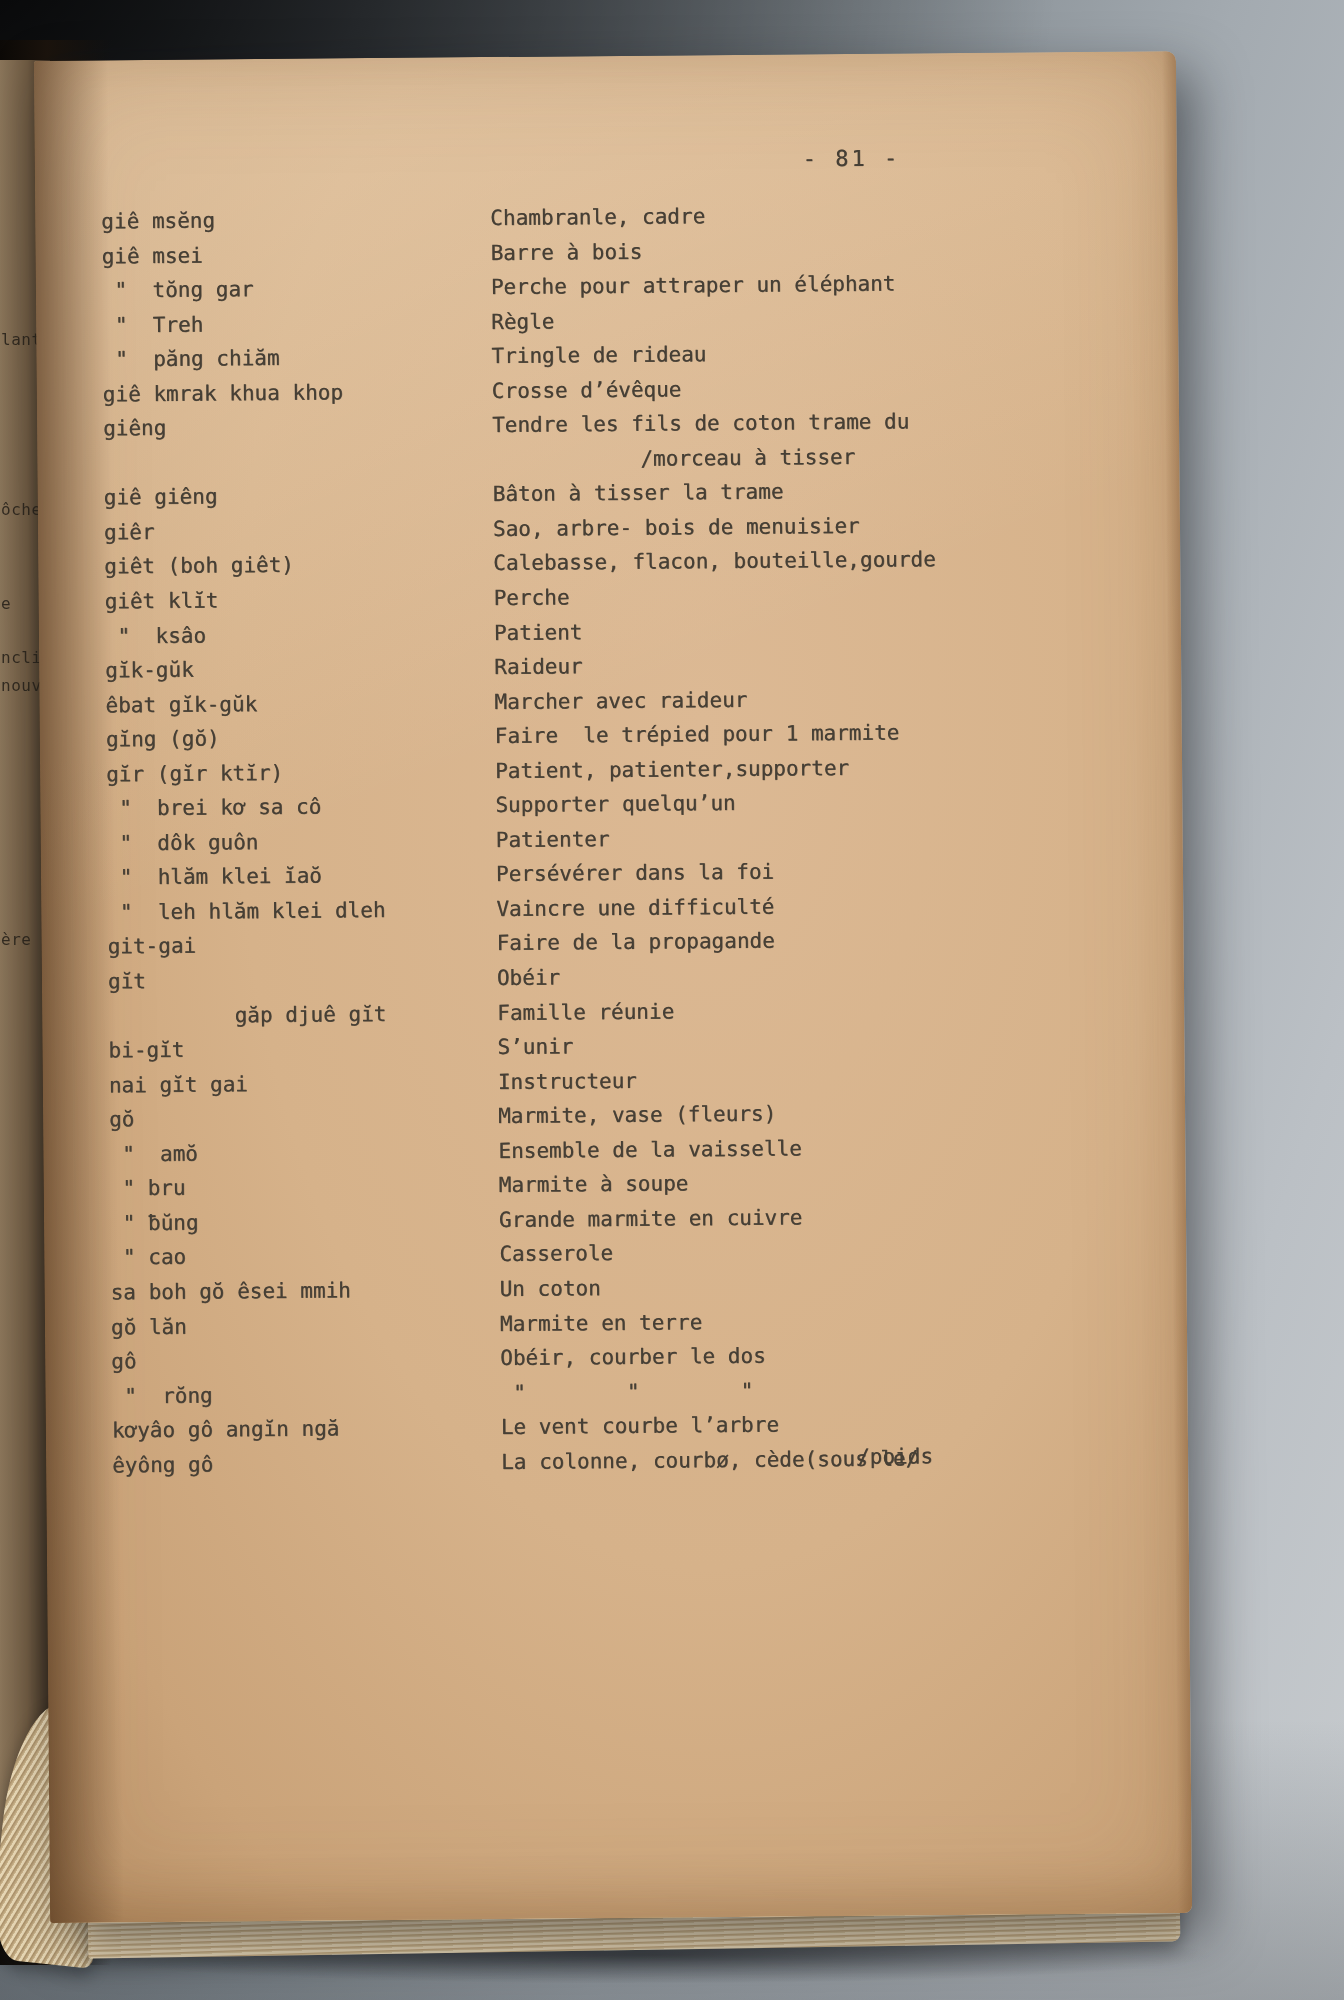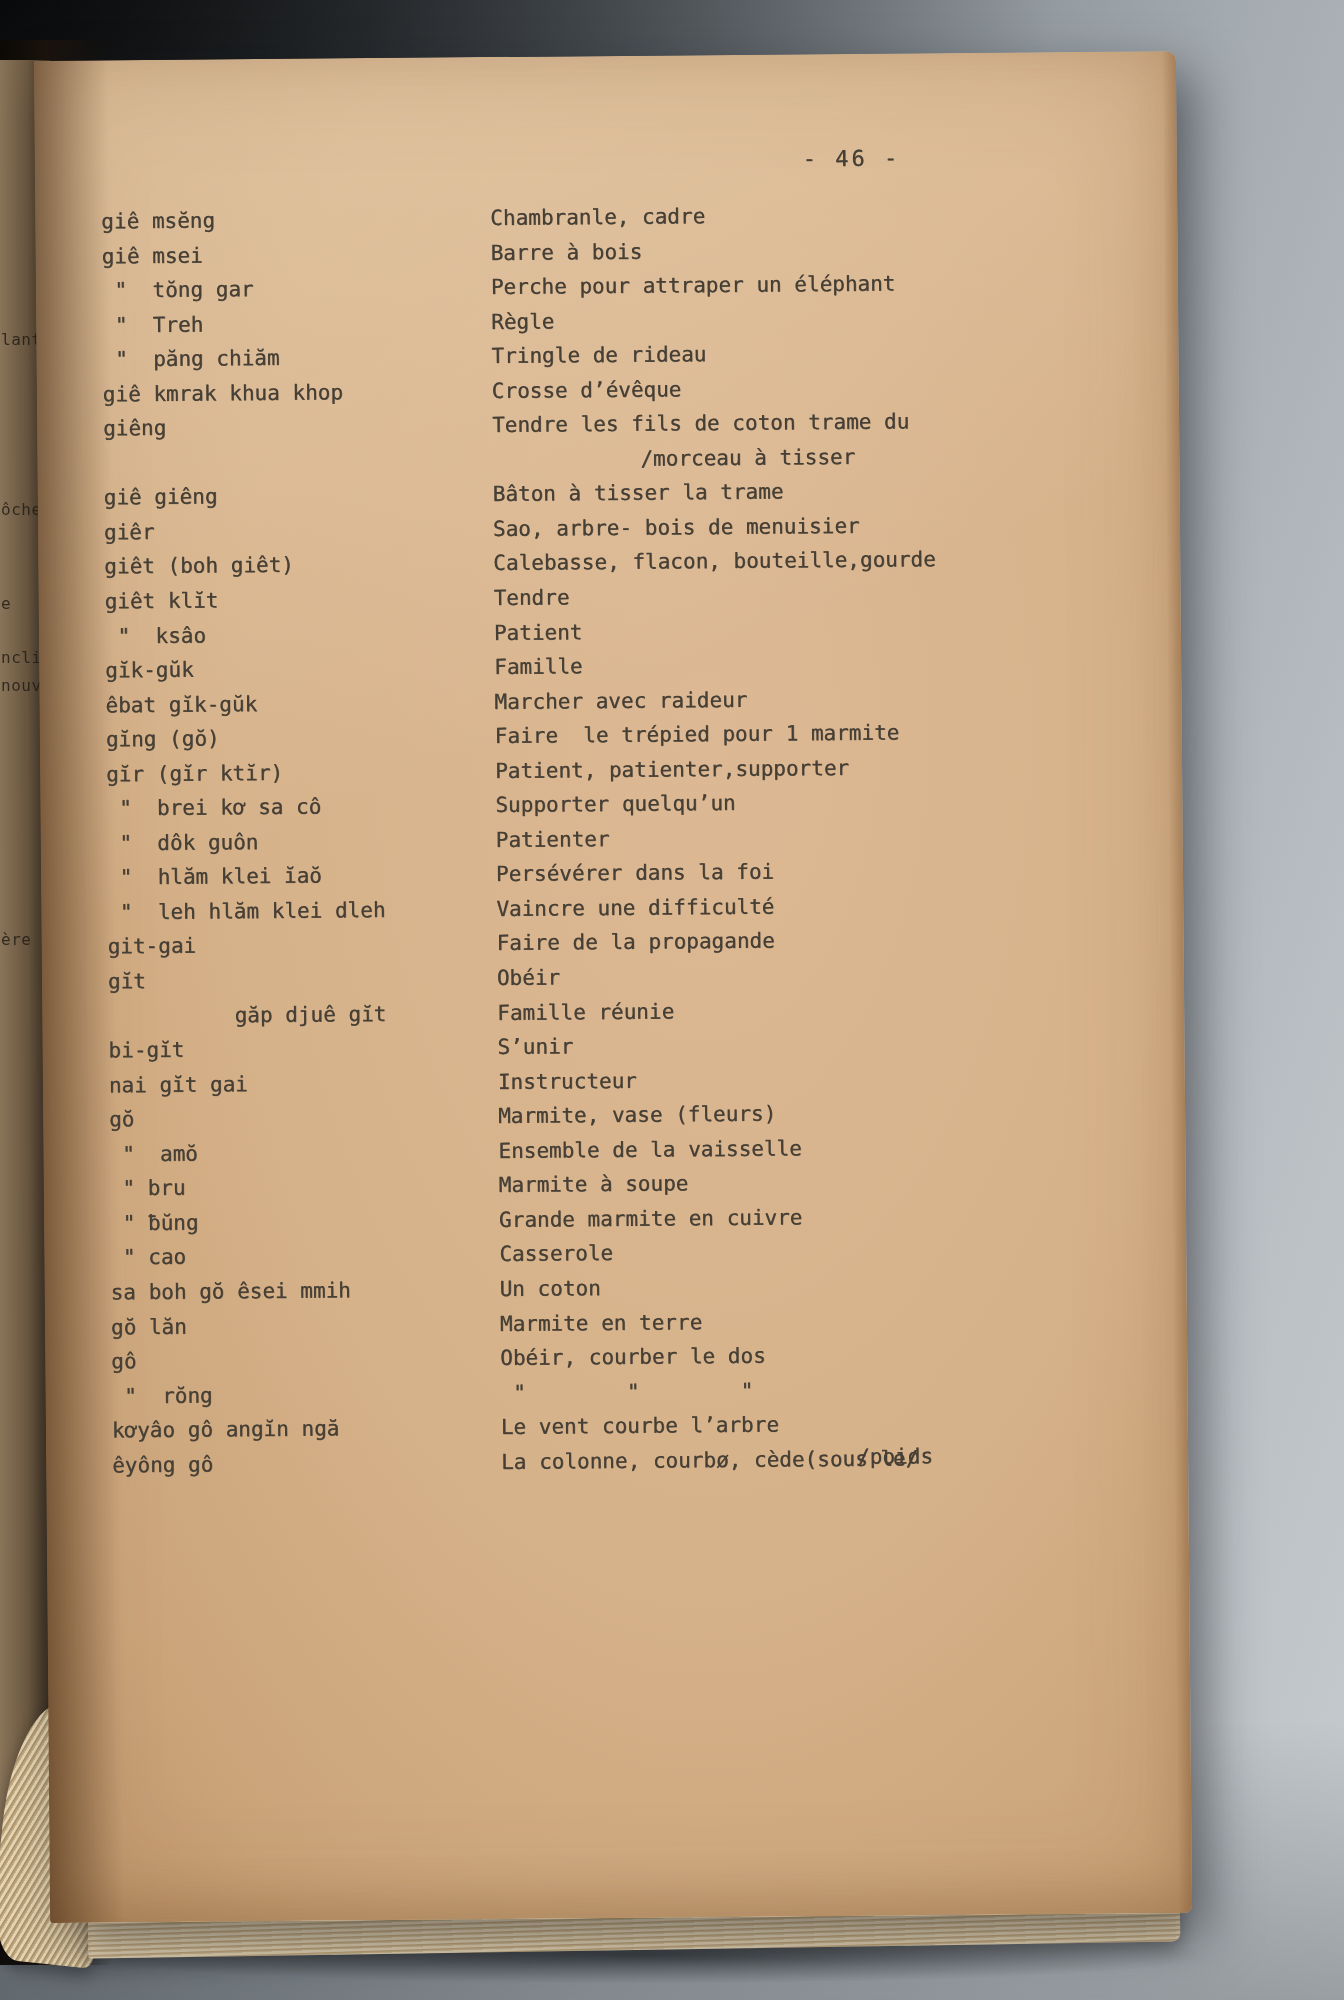--- a/index.html
+++ b/index.html
@@ -115,21 +115,21 @@
         <div class="fragment" style="top: 870px;">ère</div>
       </div>
   </div>
 
   <div class="stack-left"></div>
   <div class="under-shadow"></div>
   <div class="page-block"></div>
 
   <div class="page">
     <div class="gutter-shade"></div>
-    <div class="page-number">- 46 -</div>
+    <div class="page-number">- 81 -</div>
     <div class="page-text">
         <div class="entry-row">
           <span class="term">giê msĕng</span>
           <span class="def">Chambranle, cadre</span>
         </div>
         <div class="entry-row">
           <span class="term">giê msei</span>
           <span class="def">Barre à bois</span>
         </div>
         <div class="entry-row">
@@ -163,29 +163,29 @@
         <div class="entry-row">
           <span class="term">giêr</span>
           <span class="def">Sao, arbre- bois de menuisier</span>
         </div>
         <div class="entry-row">
           <span class="term">giêt (boh giêt)</span>
           <span class="def">Calebasse, flacon, bouteille,gourde</span>
         </div>
         <div class="entry-row">
           <span class="term">giêt klĭt</span>
-          <span class="def">Tendre</span>
+          <span class="def">Perche</span>
         </div>
         <div class="entry-row">
           <span class="term"> "  ksâo</span>
           <span class="def">Patient</span>
         </div>
         <div class="entry-row">
           <span class="term">gĭk-gŭk</span>
-          <span class="def">Famille</span>
+          <span class="def">Raideur</span>
         </div>
         <div class="entry-row">
           <span class="term">êbat gĭk-gŭk</span>
           <span class="def">Marcher avec raideur</span>
         </div>
         <div class="entry-row">
           <span class="term">gĭng (gŏ)</span>
           <span class="def">Faire  le trépied pour 1 marmite</span>
         </div>
         <div class="entry-row">

